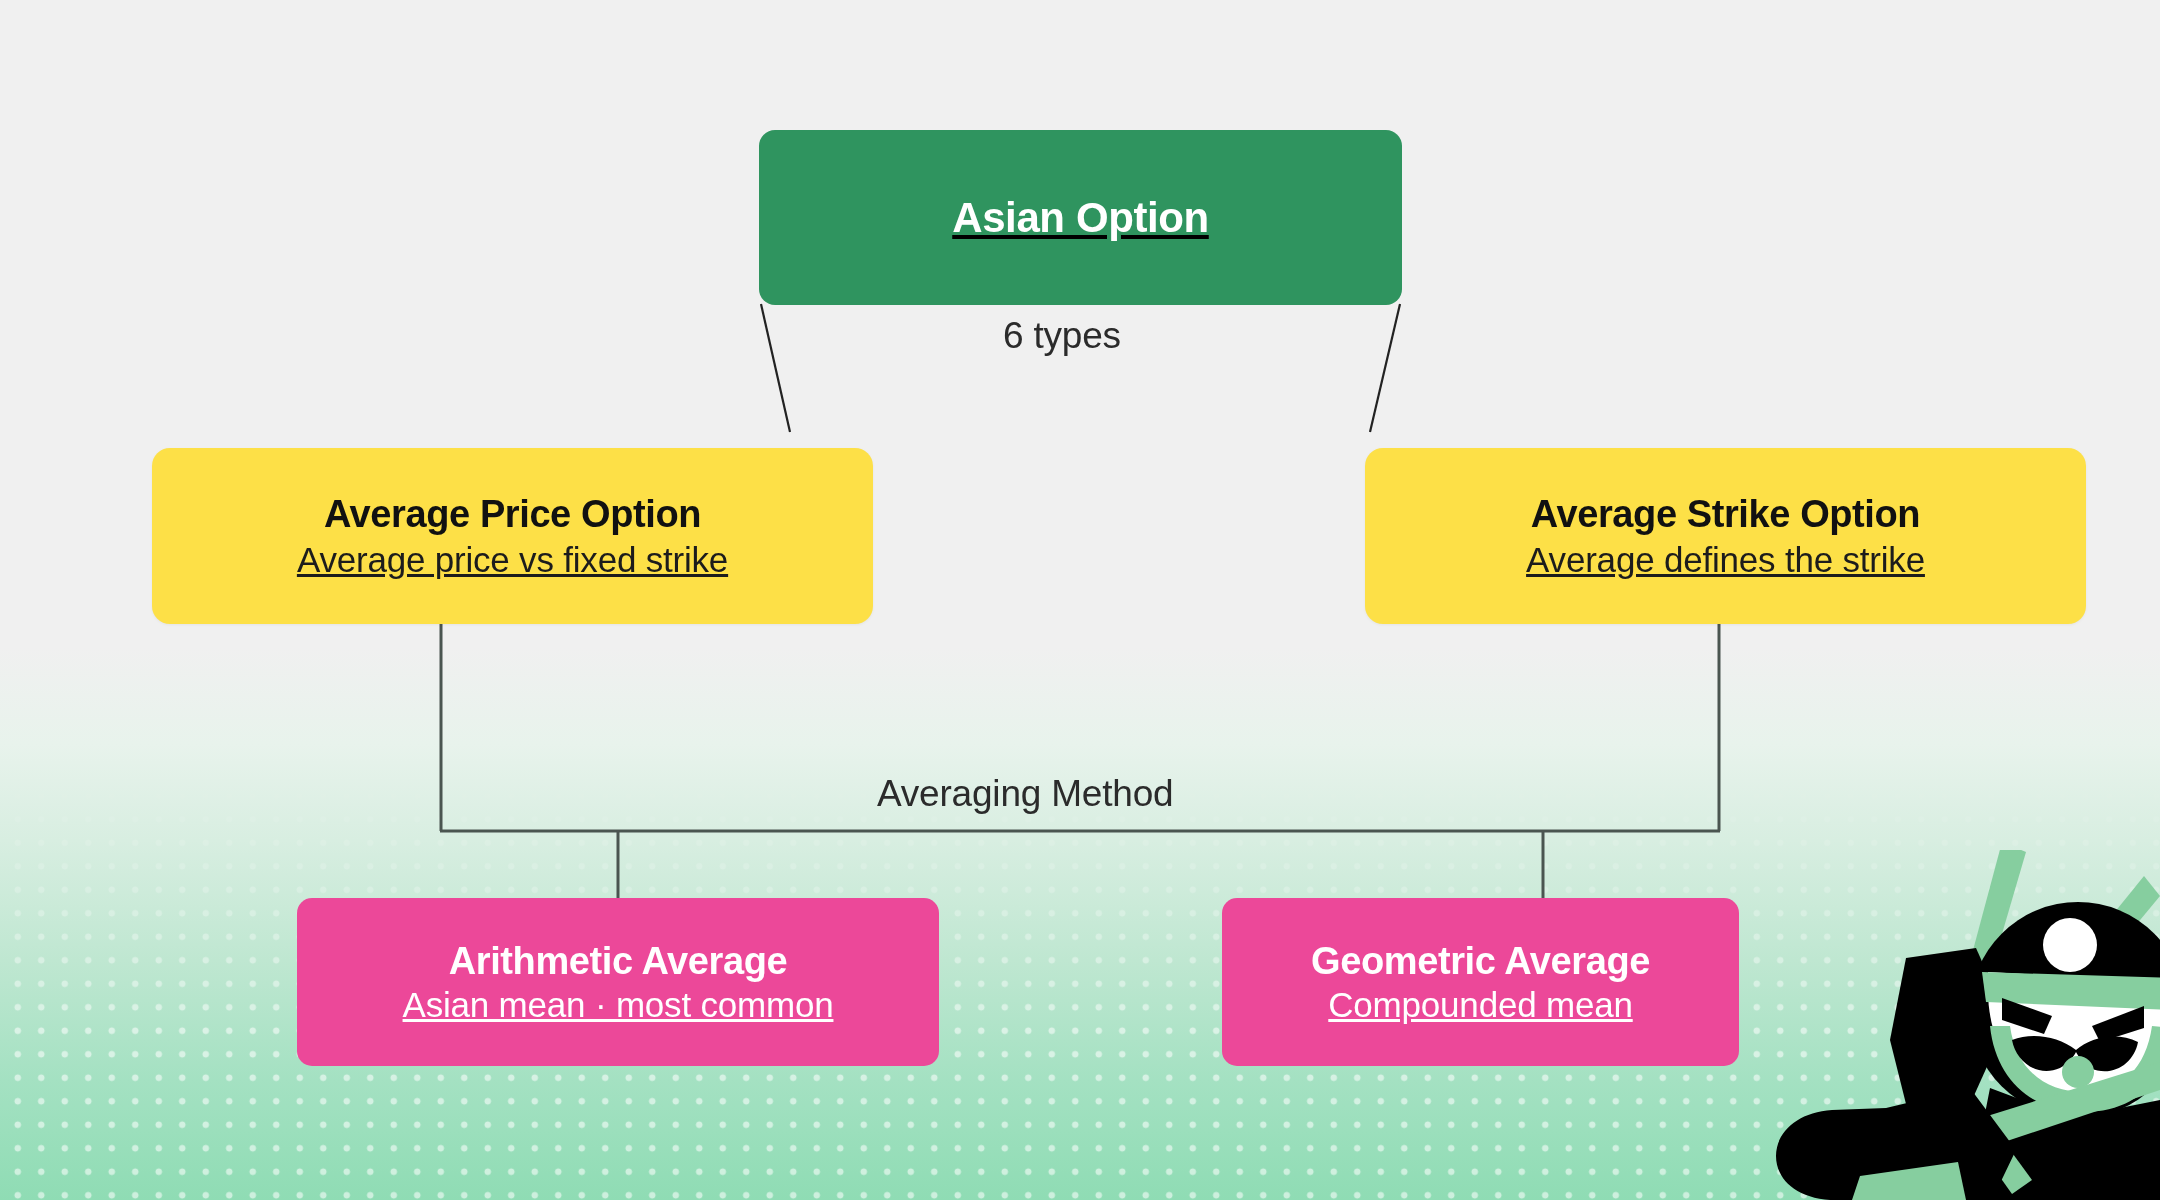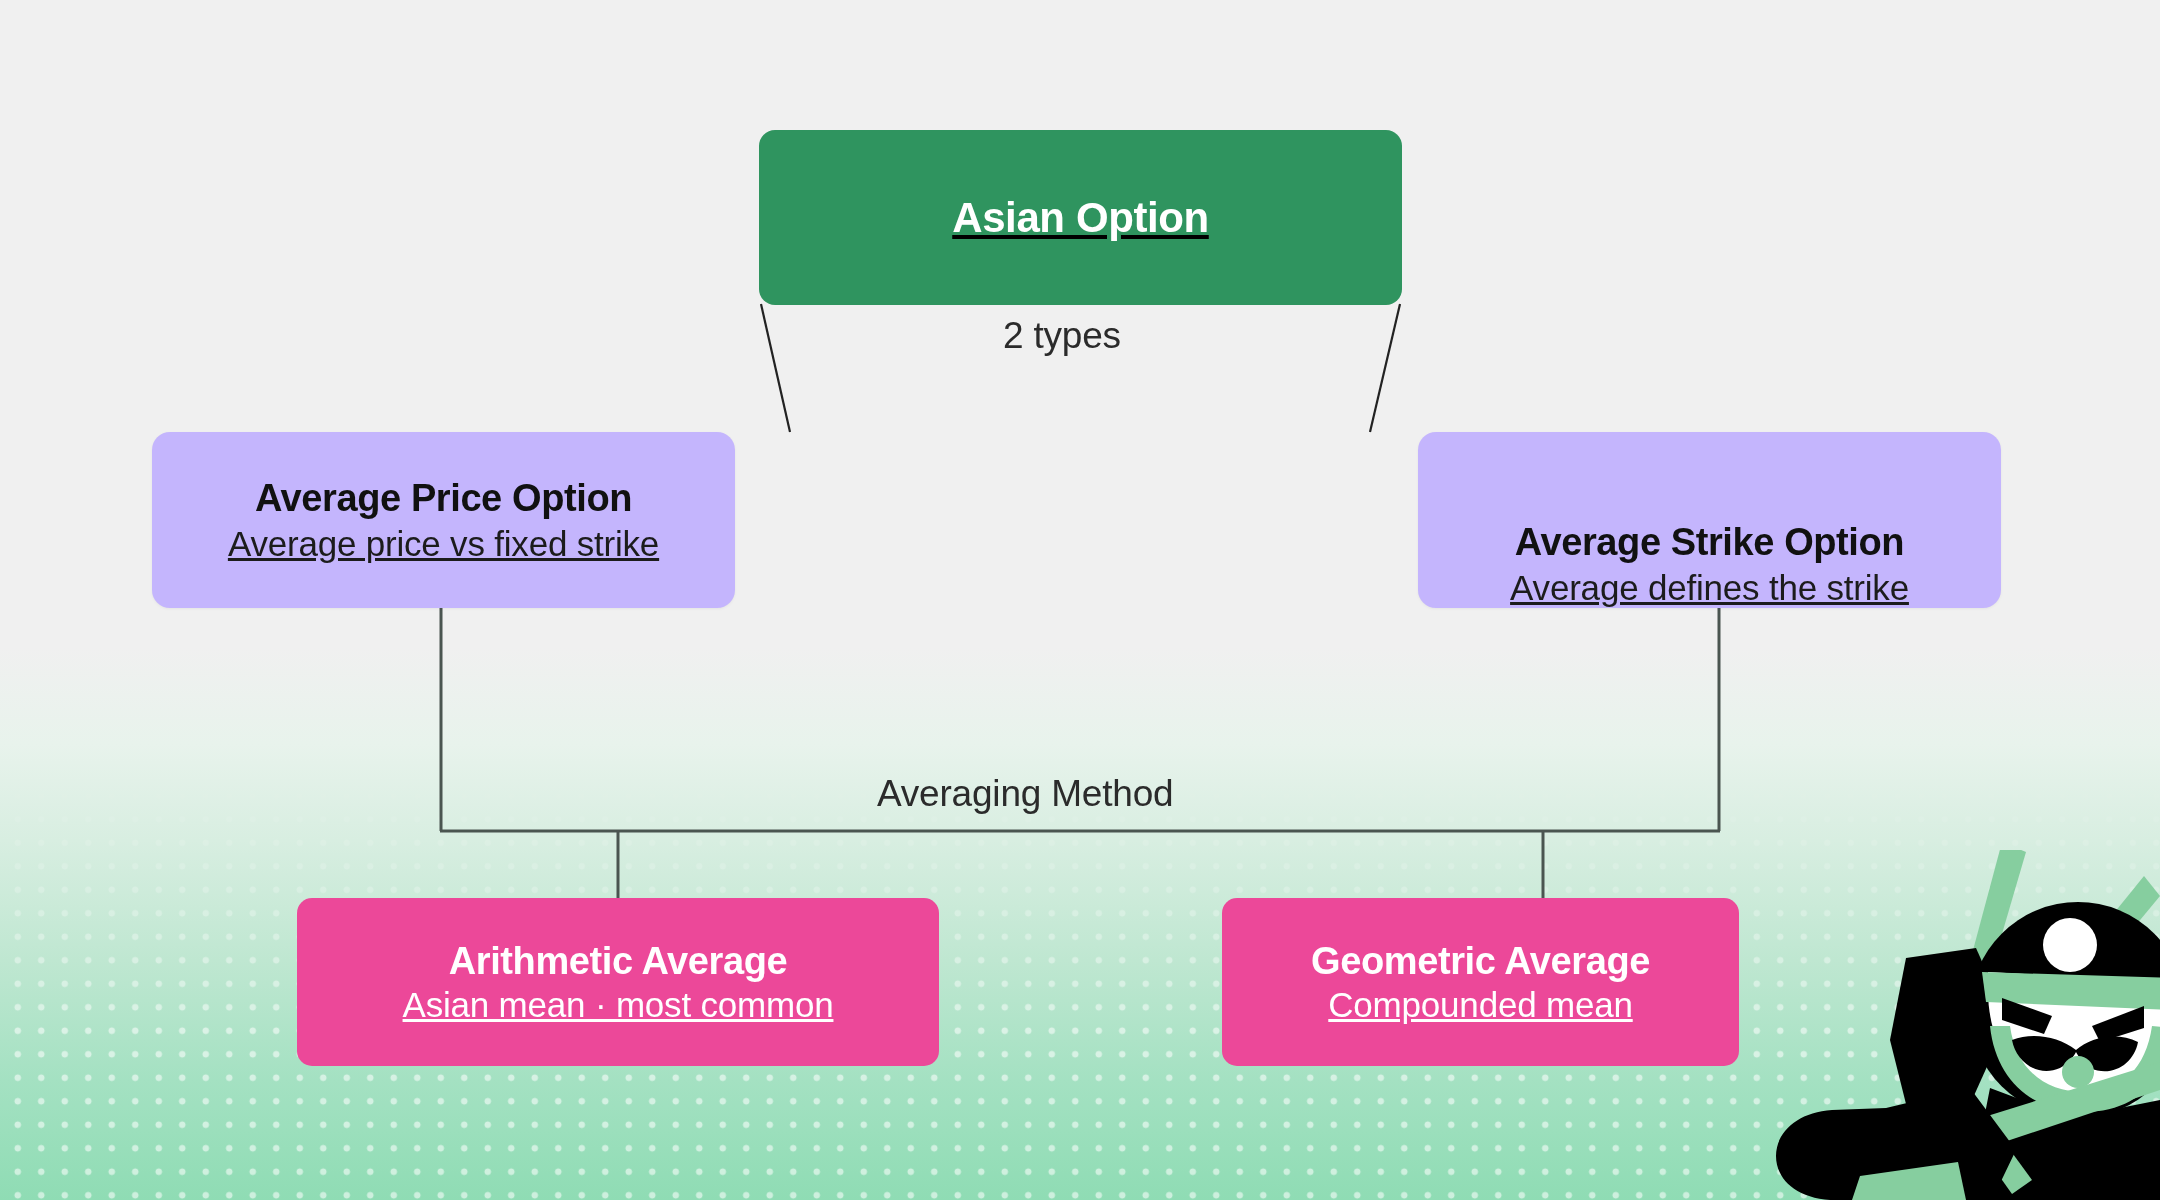--- a/index.html
+++ b/index.html
@@ -48,27 +48,28 @@
   #node-root{
     left:759px; top:130px; width:643px; height:175px;
     background:#2f945f;
     border-radius:16px;
     text-decoration:underline;
   }
   #node-root .title{ color:#ffffff; font-size:42px; }
 
   
   .node-mid{
-    background:#c4b5fd;
-    width:583px; height:176px;
+    background:#fde047;
+    width:721px; height:176px;
     border-radius:18px;
     box-shadow:0 1px 3px rgba(0,0,0,0.05);
+    margin-top:16px;
   }
   #node-avg-price{ left:152px; top:432px; }
-  #node-avg-strike{ left:1418px; top:432px;justify-content:flex-end; }
+  #node-avg-strike{ left:1365px; top:432px; }
   .node-mid .title{ color:#111111; font-size:38px; margin-bottom:4px; }
   .node-mid .sub{ color:#1c1c1c; font-size:35px; font-weight:normal; }
 
   
   .node-leaf{
     height:168px;
     background:#ec4899;
     border-radius:15px;
   }
   #node-arithmetic{ left:297px; top:898px; width:642px; }
@@ -112,21 +113,21 @@
 
     <line x1="618" y1="831" x2="618" y2="899" stroke="#4a5550" stroke-width="3"></line>
 
     <line x1="1543" y1="831" x2="1543" y2="899" stroke="#4a5550" stroke-width="3"></line>
   </svg>
 
   <div class="node" id="node-root">
     <div class="title">Asian Option</div>
   </div>
 
-  <div class="edge-label" id="label-2-types">2 types</div>
+  <div class="edge-label" id="label-2-types">6 types</div>
 
   <div class="node node-mid" id="node-avg-price">
     <div class="title">Average Price Option</div>
     <div class="sub">Average price vs fixed strike</div>
   </div>
 
   <div class="node node-mid" id="node-avg-strike">
     <div class="title">Average Strike Option</div>
     <div class="sub">Average defines the strike</div>
   </div>

